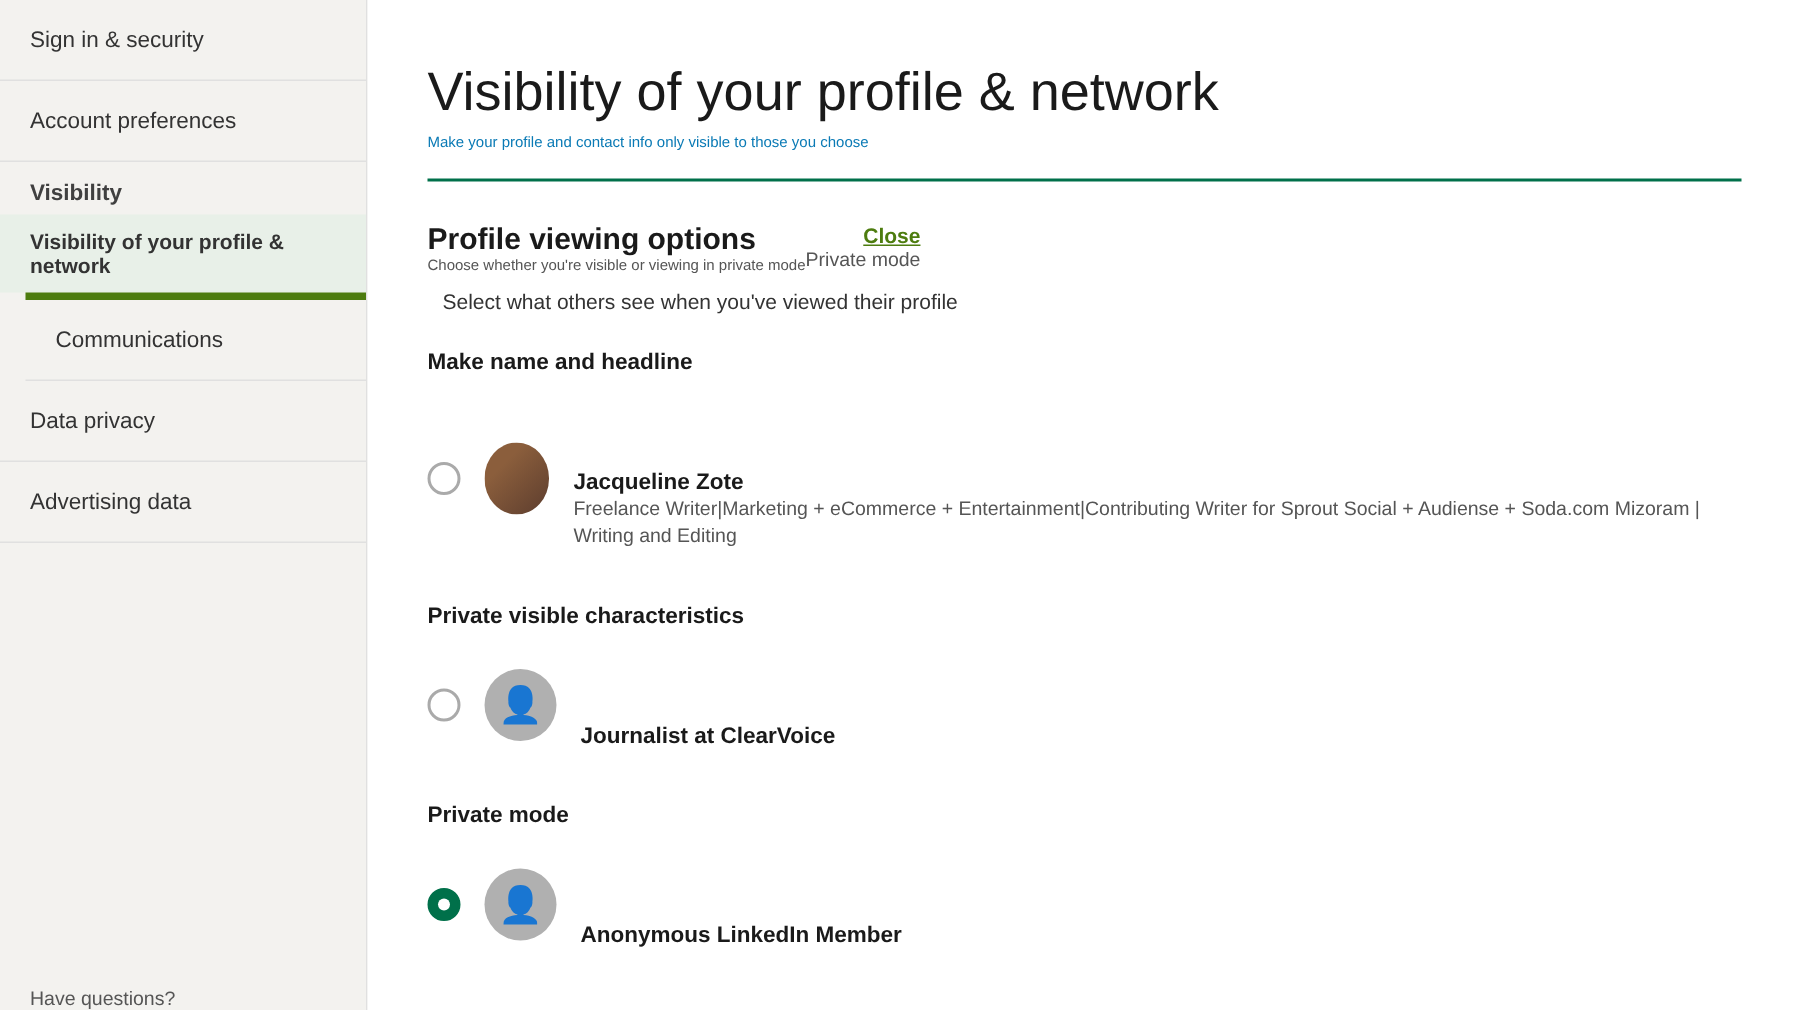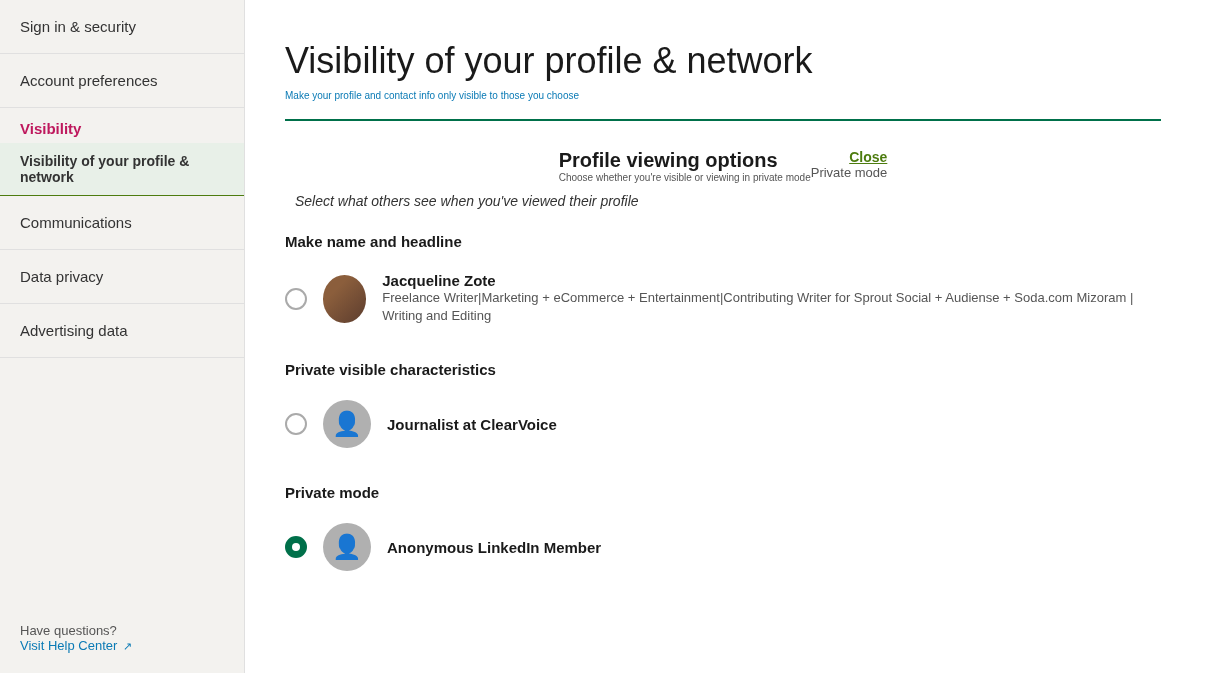--- a/index.html
+++ b/index.html
@@ -22,21 +22,21 @@
       font-size: 15px;
       color: #333;
       cursor: pointer;
       border-bottom: 1px solid #e0e0e0;
       background: transparent;
     }
     .sidebar-section {
       padding: 12px 20px 6px 20px;
       font-size: 15px;
       font-weight: 700;
-      color: #be185d;
+      color: #404040;
       border-bottom: none;
     }
     .sidebar-sub-item {
       padding: 10px 20px 10px 20px;
       font-size: 14px;
       color: #333;
       cursor: pointer;
       background: transparent;
     }
     .sidebar-sub-item.active {
@@ -71,21 +71,21 @@
       color: #0a7ab5;
       margin-bottom: 18px;
     }
     .divider {
       border: none;
       border-top: 2px solid #00704a;
       margin-bottom: 28px;
     }
     .section-header {
       display: flex;
-      justify-content: center;
+      justify-content: flex-start;
       align-items: flex-start;
       margin-bottom: 6px;
     }
     .section-title {
       font-size: 20px;
       font-weight: 600;
       color: #1a1a1a;
     }
     .section-action {
       text-align: right;
@@ -105,21 +105,20 @@
     .section-desc {
       font-size: 10px;
       color: #555;
       margin-bottom: 4px;
     }
     .sub-instruction {
       font-size: 14px;
       color: #333;
       margin-bottom: 24px;
       padding-left: 10px;
-      font-style: italic;
     }
     .option-group {
       margin-bottom: 28px;
     }
     .option-group-title {
       font-size: 15px;
       font-weight: 600;
       color: #1a1a1a;
       margin-bottom: 14px;
     }
@@ -153,20 +152,21 @@
       background: #fff;
     }
     .option-text {
       display: flex;
       flex-direction: column;
     }
     .option-name {
       font-size: 15px;
       font-weight: 600;
       color: #1a1a1a;
+      margin-top: 41px;
     }
     .option-desc {
       font-size: 13px;
       color: #555;
       line-height: 1.4;
     }
     
     .profile-avatar {
       width: 48px;
       height: 48px;
@@ -199,21 +199,21 @@
   </div>
   <div class="sidebar-item">
     <span>Account preferences</span>
   </div>
   <div class="sidebar-section">
     <span>Visibility</span>
   </div>
   <div class="sidebar-sub-item active">
     <span>Visibility of your profile &amp; network</span>
   </div>
-  <div class="sidebar-item" style="border-top:1px solid #4d7c0f;">
+  <div class="sidebar-item" style="border-top:5px solid #4d7c0f;margin-left:17px;">
     <span>Communications</span>
   </div>
   <div class="sidebar-item">
     <span>Data privacy</span>
   </div>
   <div class="sidebar-item">
     <span>Advertising data</span>
   </div>
   <div class="sidebar-footer">
     <div>Have questions?</div>

